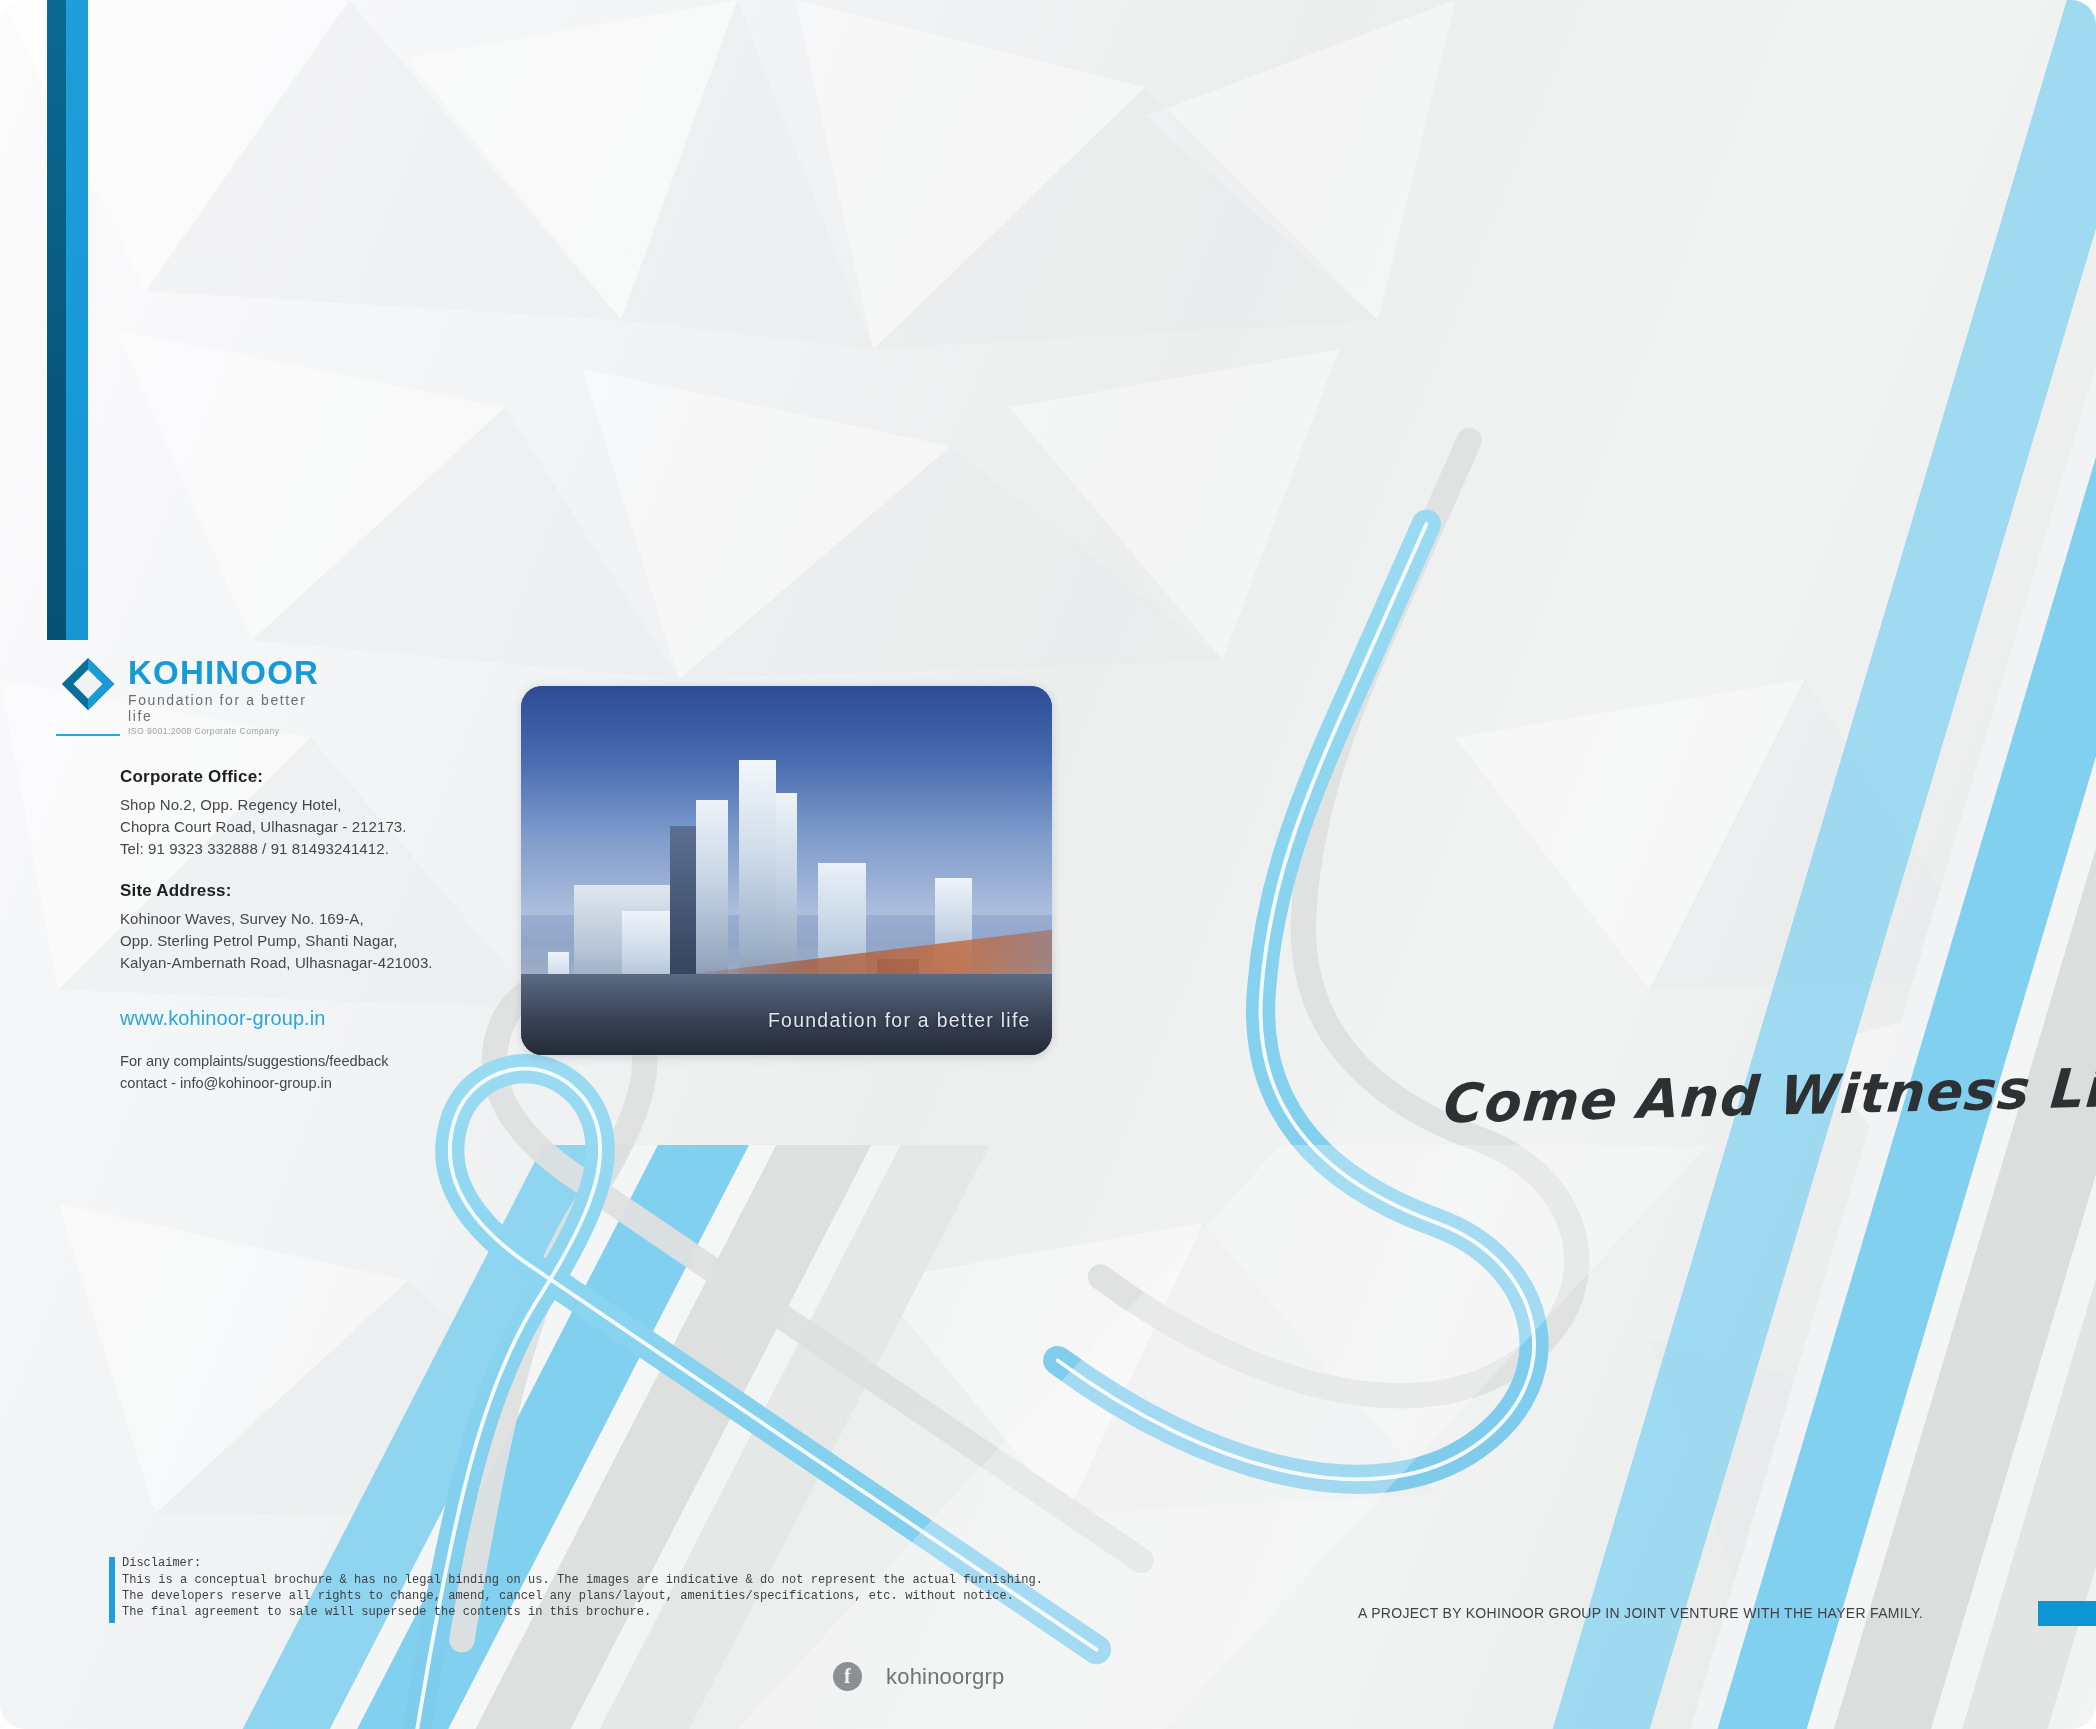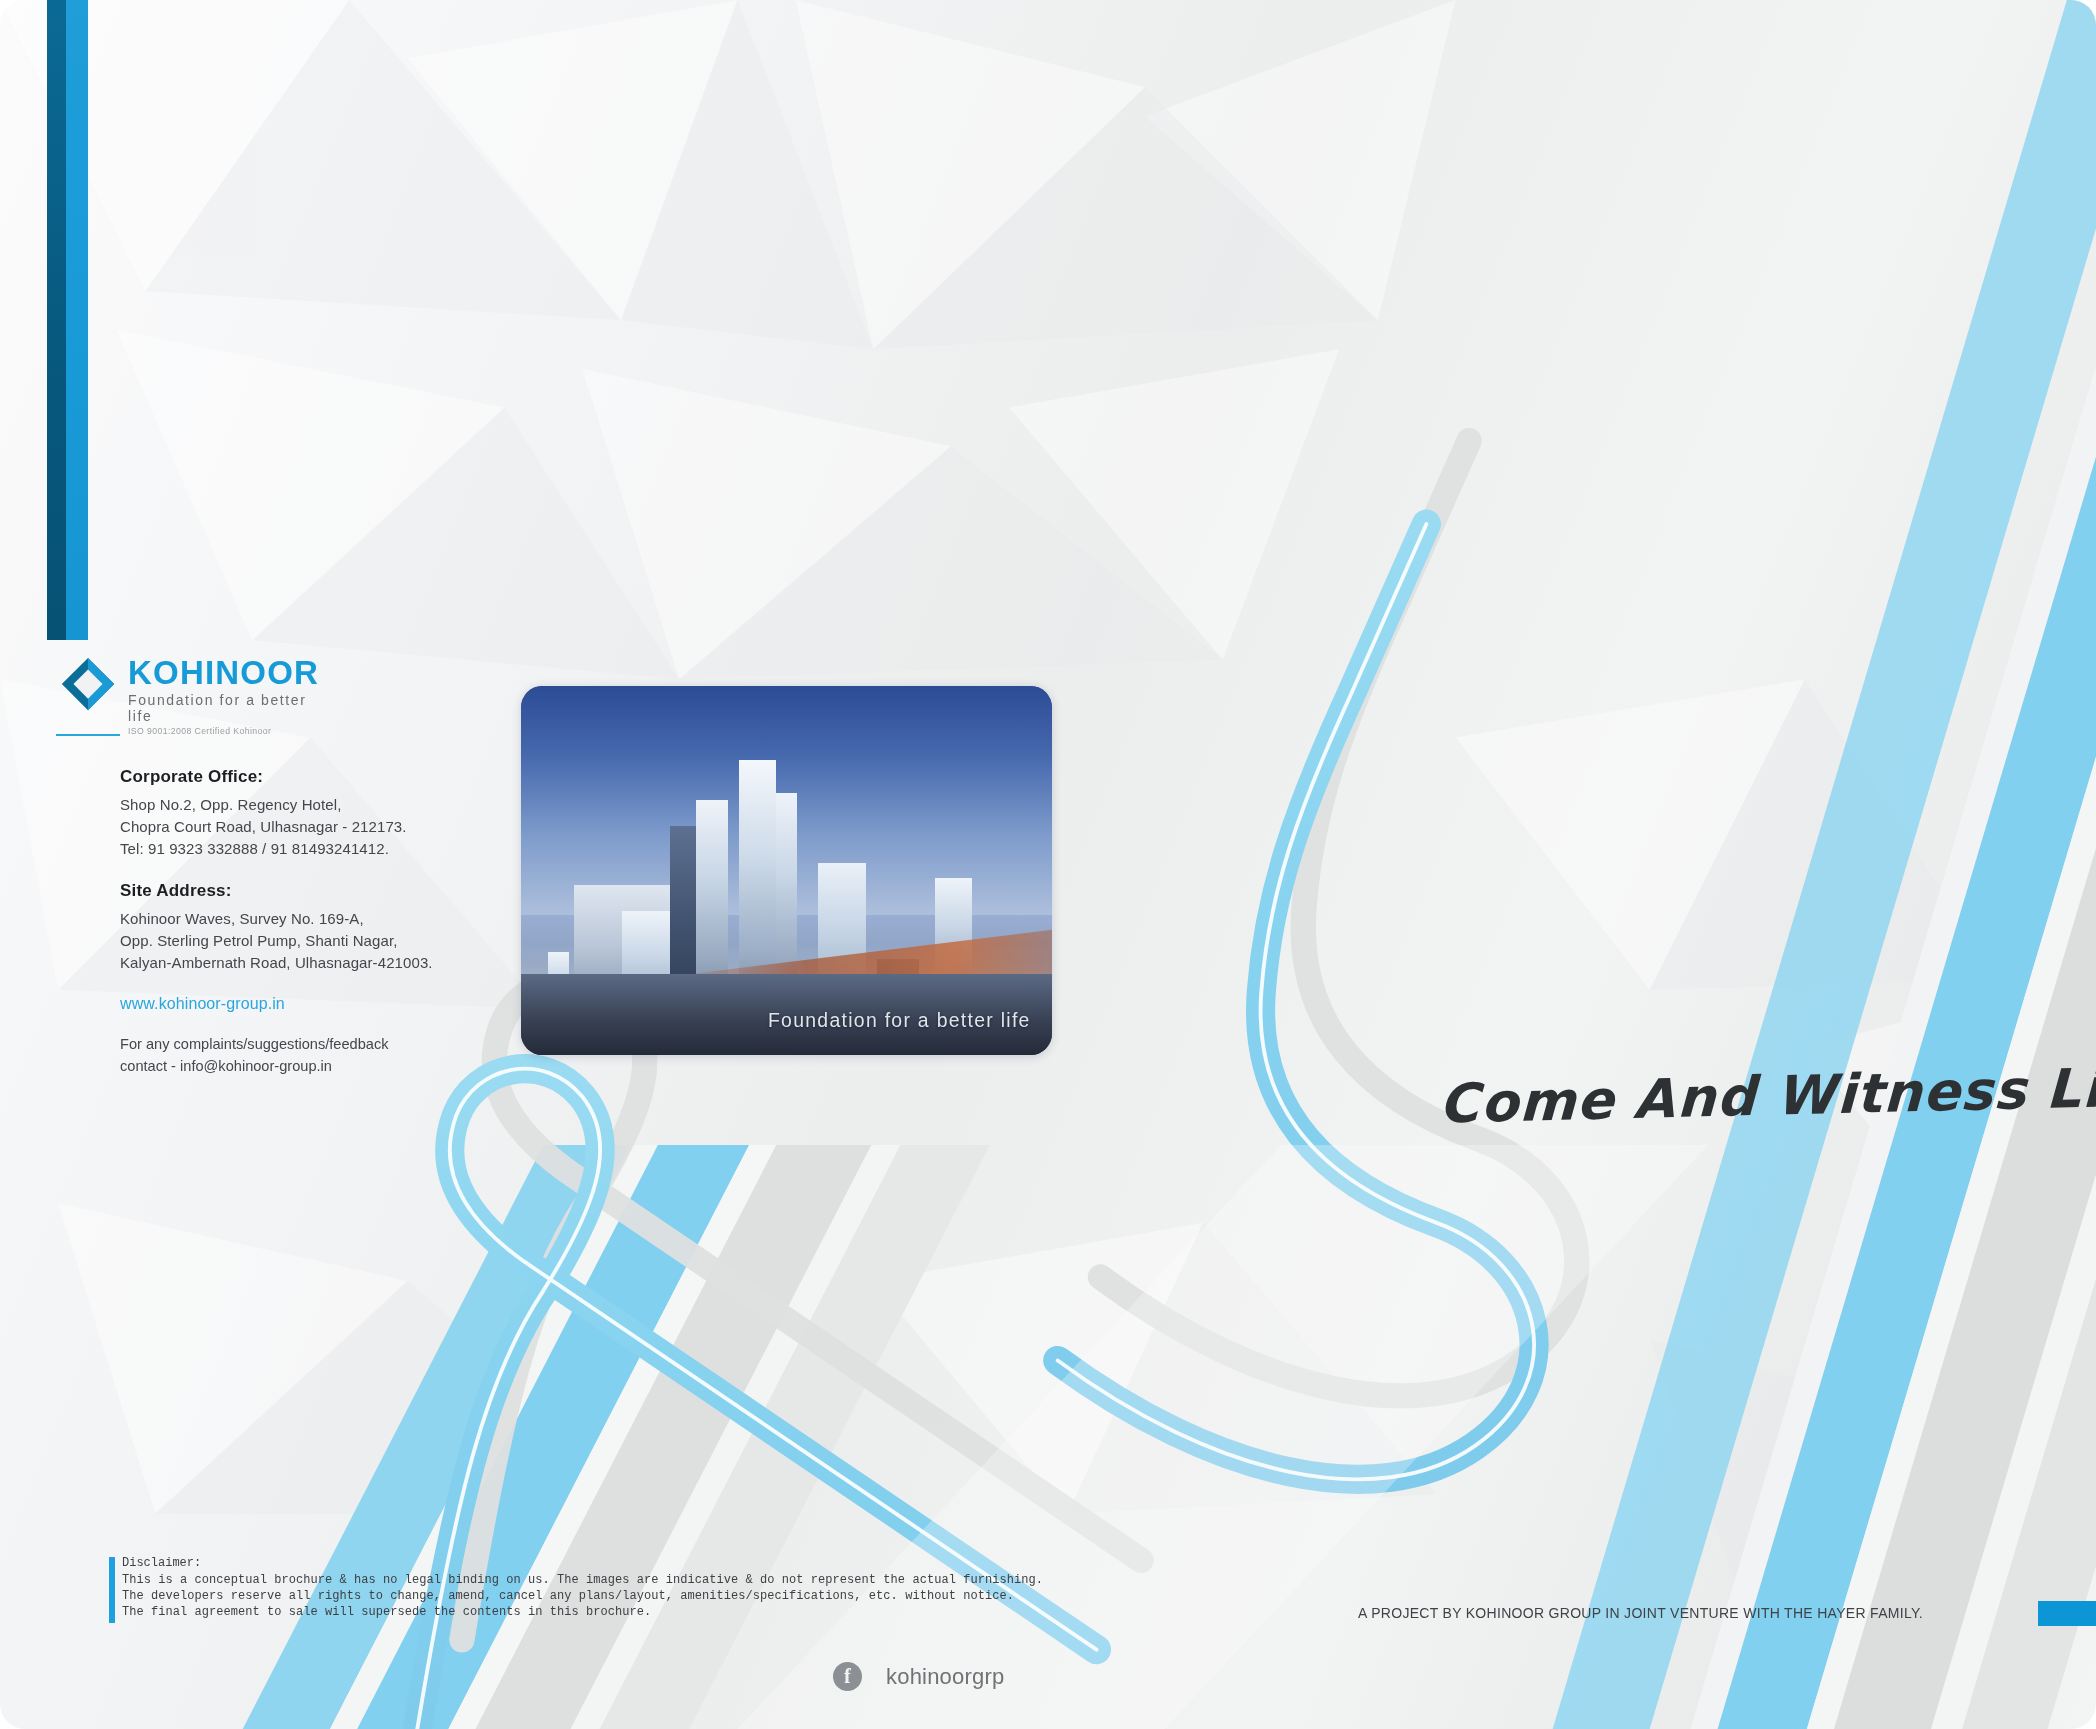--- a/index.html
+++ b/index.html
@@ -41,21 +41,21 @@
   .brandiso{
     font-size:8.7px;letter-spacing:0.4px;color:#9aa0a4;margin-top:1.9px;
   }
   .logorule{position:absolute;left:0;top:82px;width:64px;height:1.9px;background:#2aa6dd;}
 
   
   .contact{position:absolute;left:120px;top:767px;width:417px;color:#3c3f42;}
   .c-head{font-size:17px;font-weight:700;color:#1c1f22;margin:0 0 6.8px 0;letter-spacing:0.2px;}
   .c-line{font-size:15px;line-height:22px;color:#43474b;letter-spacing:0.1px;}
   .c-gap{height:21.3px;}
-  .c-web{font-size:16px;color:#2aa6dd;letter-spacing:0.1px;}
+  .c-web{font-size:20px;color:#2aa6dd;letter-spacing:0.1px;margin-top:12px;}
   .c-feed{font-size:14.6px;line-height:21.3px;color:#43474b;}
 
   
   .photo{
     position:absolute;left:521px;top:686px;width:531px;height:369px;
     border-radius:21.3px;overflow:hidden;
     box-shadow:0 1.9px 9.7px rgba(40,60,90,.18);
     background:linear-gradient(180deg,#2e4f97 0%,#4a6fb5 24%,#7e9ccd 47%,#9bb0d6 60%,#8fa3c4 72%,#5e6f88 86%,#2b3446 100%);
   }
   .photo .sky{position:absolute;left:0;top:0;right:0;height:62%;
@@ -224,21 +224,21 @@
     <svg class="mark" viewBox="0 0 66 74">
       <polygon points="33,6 60,33 33,60 6,33" fill="#0b6e99"></polygon>
       <polygon points="33,6 60,33 33,60" fill="#1a9bd6"></polygon>
       <polygon points="33,18 48,33 33,48 18,33" fill="#f1f2f3"></polygon>
       <polygon points="10,0 33,0 10,24" fill="#0b6a95" opacity="0.0"></polygon>
     </svg>
     <div class="logorule"></div>
     <div class="wordmark">
       <div class="brandname">KOHINOOR</div>
       <div class="brandtag">Foundation for a better life</div>
-      <div class="brandiso">ISO 9001:2008 Certified Kohinoor</div>
+      <div class="brandiso">ISO 9001:2008 Corporate Company</div>
     </div>
   </div>
 
   <div class="contact">
     <div class="c-head">Corporate Office:</div>
     <div class="c-line">Shop No.2, Opp. Regency Hotel,</div>
     <div class="c-line">Chopra Court Road, Ulhasnagar - 212173.</div>
     <div class="c-line">Tel: 91 9323 332888 / 91 81493241412.</div>
 
     <div class="c-gap"></div>

